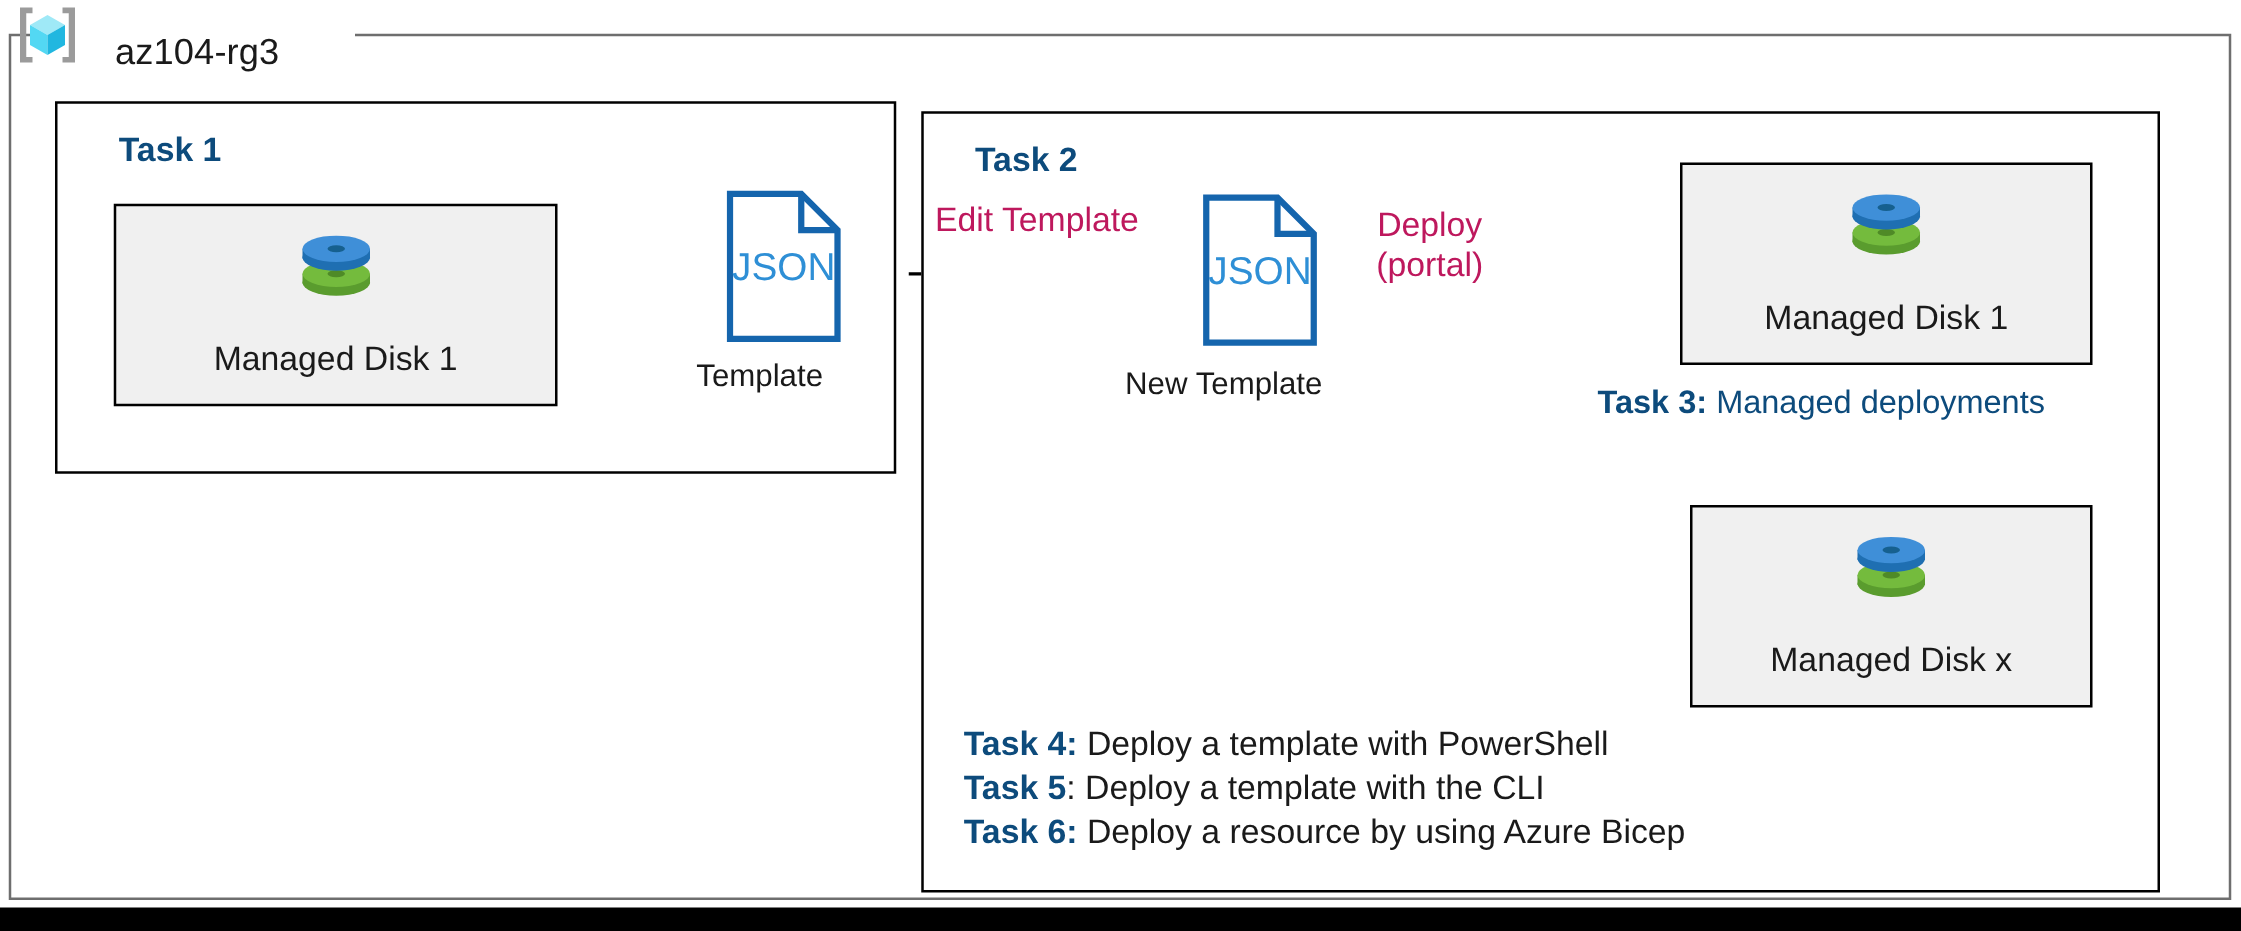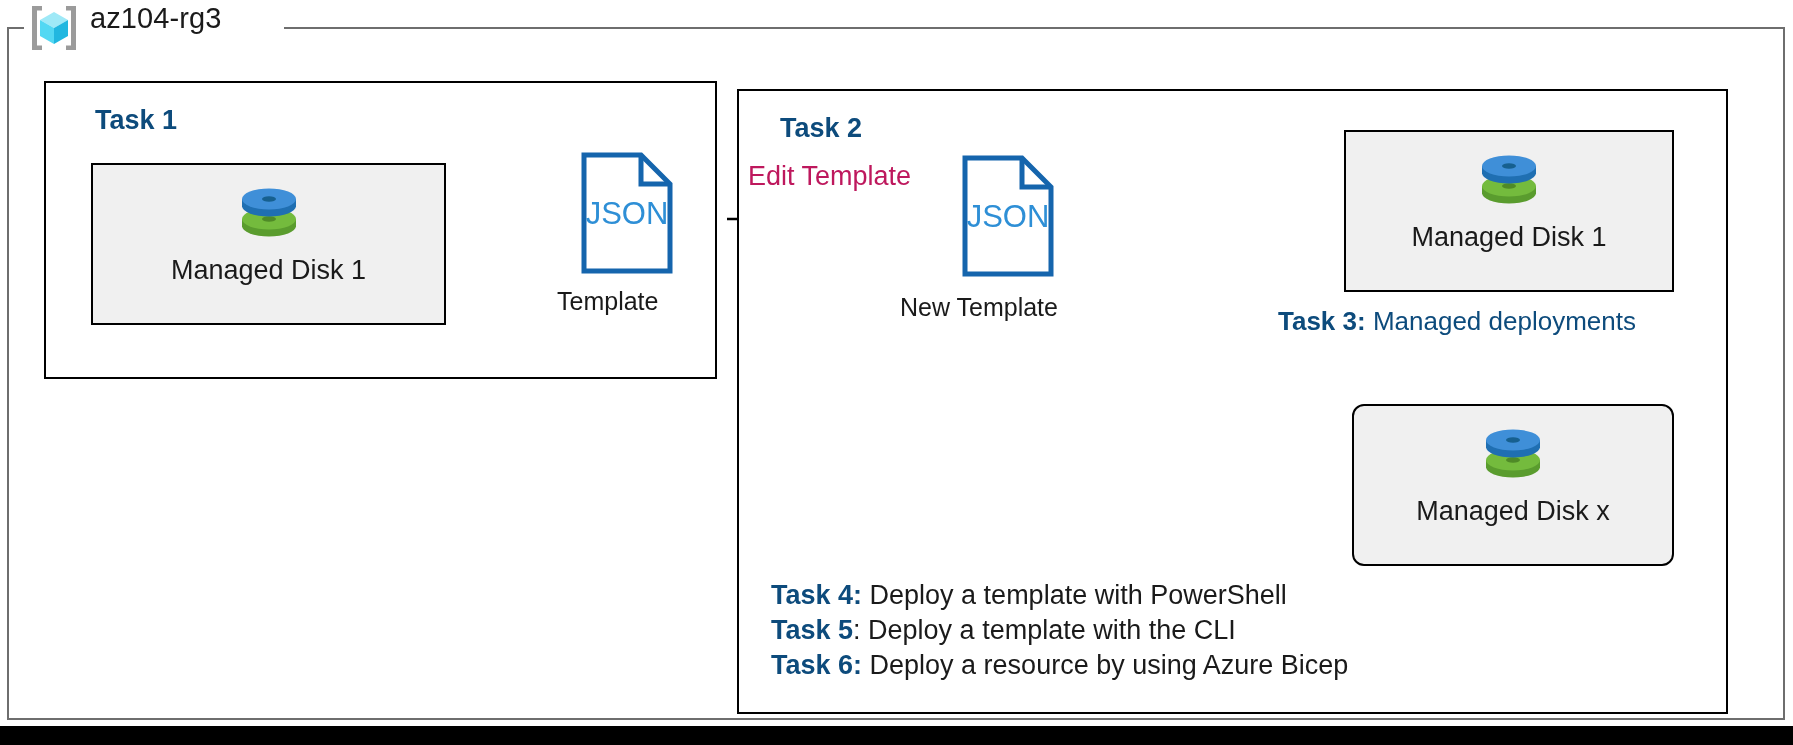--- a/index.html
+++ b/index.html
@@ -32,25 +32,25 @@
   .rg-title-mask {
     position: absolute;
     left: 24px;
     top: 8px;
     width: 260px;
     height: 42px;
     background: #ffffff;
   }
   .rg-header {
     position: absolute;
-    left: 28px;
+    left: 12px;
     top: 2px;
     display: flex;
-    align-items: flex-start;
-    gap: 10px;
+    align-items: flex-end;
+    gap: 28px;
   }
   .rg-title {
     font-size: 29px;
     color: #1a1a1a;
     letter-spacing: 0.1px;
     white-space: nowrap;
   }
 
   
   .bottom-bar {
@@ -85,24 +85,25 @@
   
   .res-card {
     position: absolute;
     border: 2px solid #000000;
     background: #f0f0f0;
     box-sizing: border-box;
     display: flex;
     flex-direction: column;
     align-items: center;
     justify-content: flex-start;
+    gap: 16px;
   }
   #disk-card-1 { left: 91px;  top: 163px; width: 355px; height: 162px; }
   #disk-card-2 { left: 1344px; top: 130px; width: 330px; height: 162px; }
-  #disk-card-3 { left: 1352px; top: 404px; width: 322px; height: 162px; border-radius: 12px; }
+  #disk-card-3 { left: 1352px; top: 404px; width: 322px; height: 162px; }
 
   .res-label {
     font-size: 27px;
     color: #1a1a1a;
     white-space: nowrap;
   }
   #disk-card-1 .res-label,
   #disk-card-2 .res-label,
   #disk-card-3 .res-label { margin-top: 4px; }
 
@@ -237,20 +238,24 @@
 
   <div class="json-doc" id="json-doc-2">
     <svg width="92" height="122" viewBox="0 0 92 122" aria-hidden="true">
       <path d="M3 3 H60 L89 32 V119 H3 Z" fill="#ffffff" stroke="#1565ad" stroke-width="5"></path>
       <path d="M60 3 L60 32 L89 32" fill="none" stroke="#1565ad" stroke-width="5"></path>
       <text x="46" y="72" text-anchor="middle" font-family="Liberation Sans, sans-serif" font-size="31" fill="#2e8fd6">JSON</text>
     </svg>
   </div>
   <div class="caption" id="caption-new-template">New Template</div>
 
+  <div class="edge-label" id="label-deploy">
+    <div>Deploy</div>
+    <div>(portal)</div>
+  </div>
 
   <div class="res-card" id="disk-card-2">
     <span class="disk-icon">
       <svg width="72" height="66" viewBox="0 0 72 66" aria-hidden="true">
         <ellipse cx="36" cy="45" rx="27" ry="10.5" fill="#5a9c2e"></ellipse>
         <rect x="9" y="38" width="54" height="8" fill="#5a9c2e"></rect>
         <ellipse cx="36" cy="38" rx="27" ry="10.5" fill="#74bb3d"></ellipse>
         <ellipse cx="36" cy="38" rx="7" ry="2.8" fill="#4f8a27"></ellipse>
         <ellipse cx="36" cy="25" rx="27" ry="10.5" fill="#1f6fb2"></ellipse>
         <rect x="9" y="18" width="54" height="8" fill="#1f6fb2"></rect>

